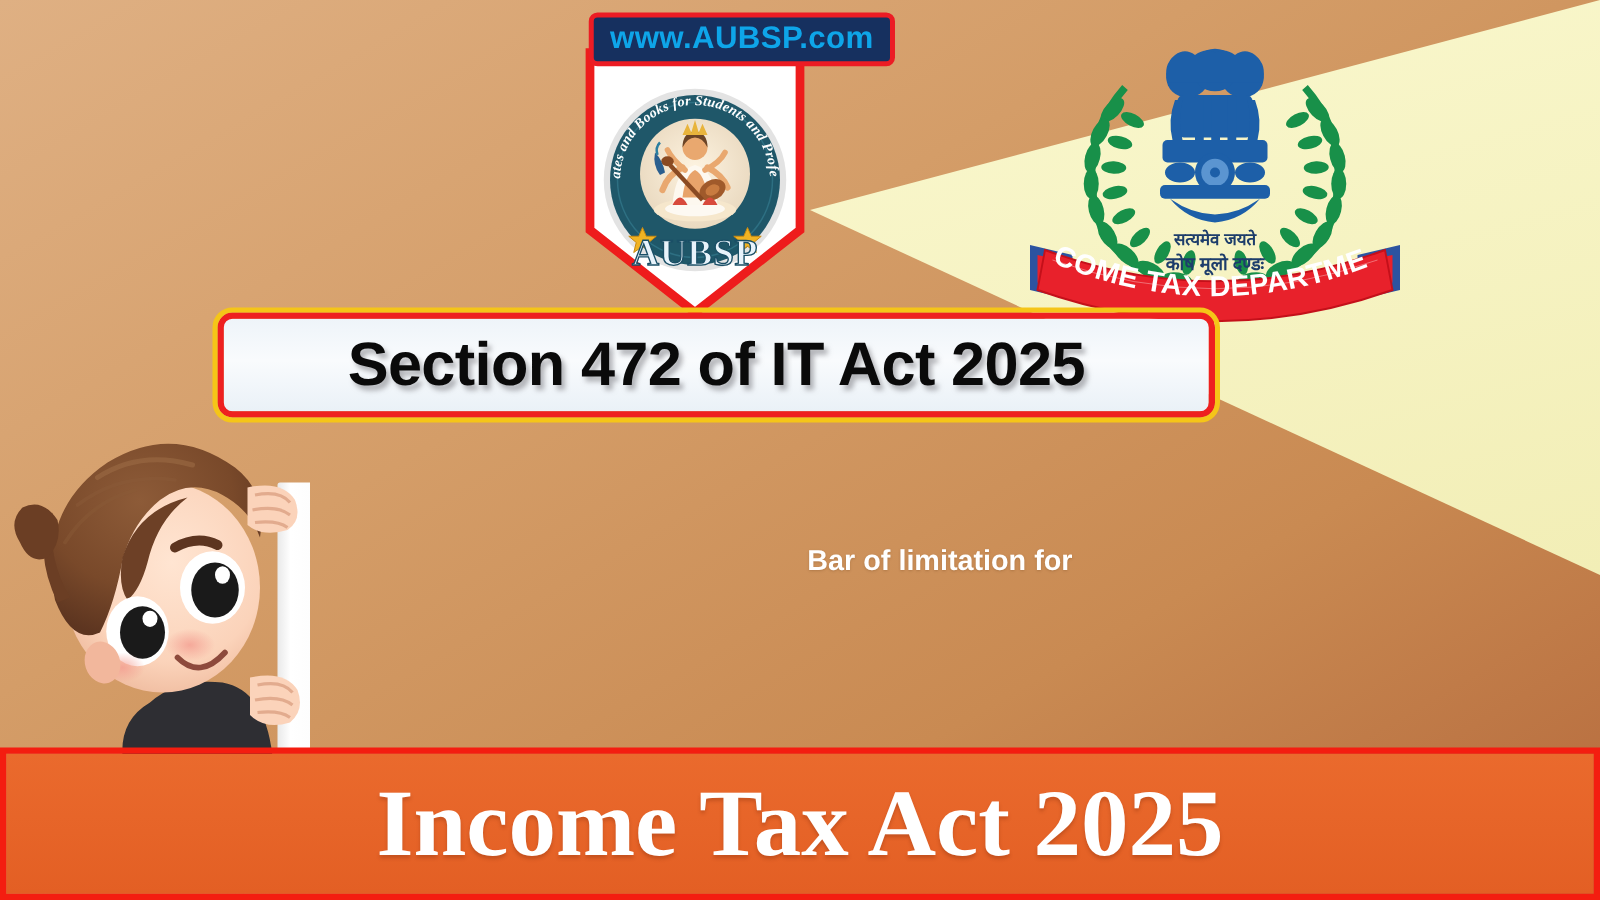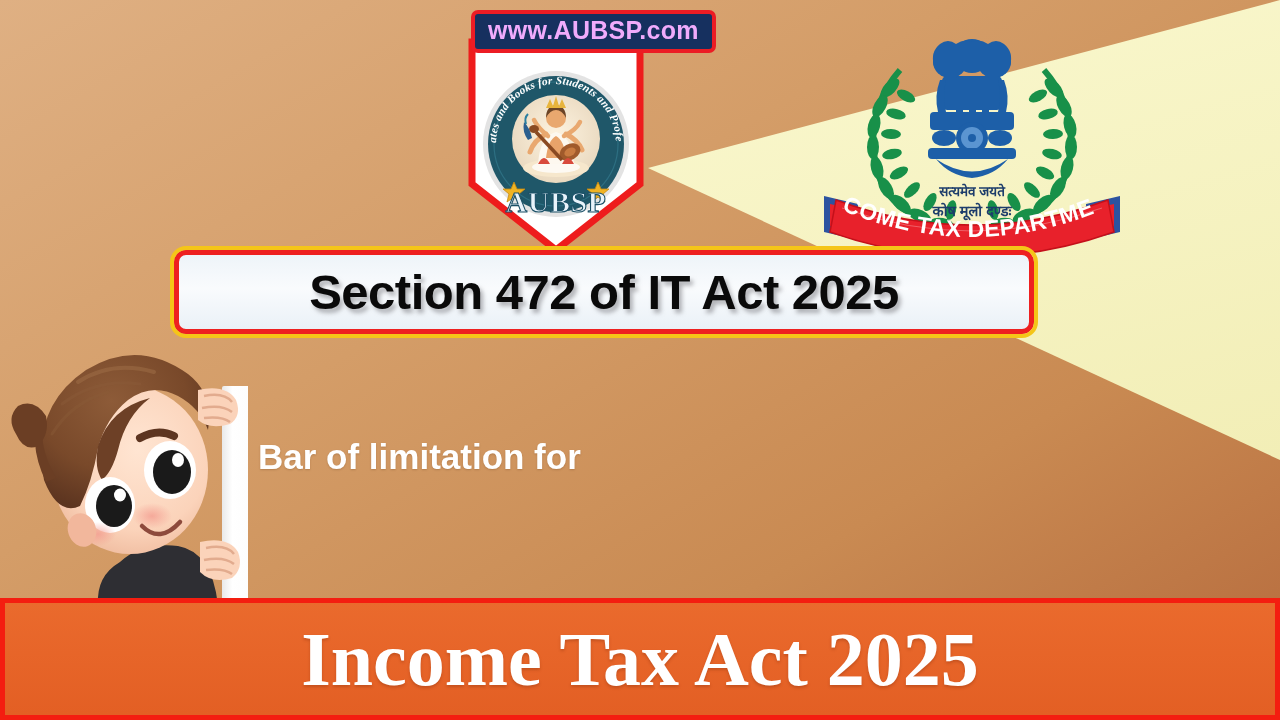--- a/index.html
+++ b/index.html
@@ -26,21 +26,21 @@
   }
 
   
   .url-banner {
     position: absolute;
     left: 471px; top: 10px;
     padding: 4px 13px 6px;
     background: #16305f;
     border: 4px solid #ec1c24;
     border-radius: 7px;
-    color: #f0abfc;
+    color: #0ea5e9;
     font-size: 25px;
     font-weight: bold;
     letter-spacing: 0.3px;
     line-height: 1;
     z-index: 40;
     white-space: nowrap;
   }
 
   
   .aubsp-logo {
@@ -55,21 +55,21 @@
     position: absolute;
     left: 822px; top: 18px;
     width: 300px; height: 242px;
     z-index: 25;
   }
 
   
   .title-box {
     position: absolute;
     left: 174px; top: 250px;
-    width: 860px; height: 84px;
+    width: 798px; height: 84px;
     box-sizing: border-box;
     background: linear-gradient(180deg, #eef4f9 0%, #f9fbfd 45%, #eaf1f7 100%);
     border: 5px solid #ee2020;
     border-radius: 12px;
     outline: 4px solid #f5c518;
     outline-offset: 0px;
     display: flex;
     align-items: center;
     justify-content: center;
     z-index: 35;
@@ -81,23 +81,23 @@
     letter-spacing: -0.5px;
     white-space: nowrap;
     text-shadow: 3px 4px 4px rgba(120,120,125,0.55);
   }
 
   
   .subtitle {
     position: absolute;
     left: 258px; top: 432px;
     width: 600px;
-    text-align: left;
+    text-align: right;
     color: #ffffff;
-    font-size: 35px;
+    font-size: 23px;
     font-weight: bold;
     line-height: 1.42;
     z-index: 20;
     text-shadow: 0 1px 2px rgba(90,50,20,0.25);
   }
 
   
   .bottom-banner {
     position: absolute;
     left: 0; top: 598px;

